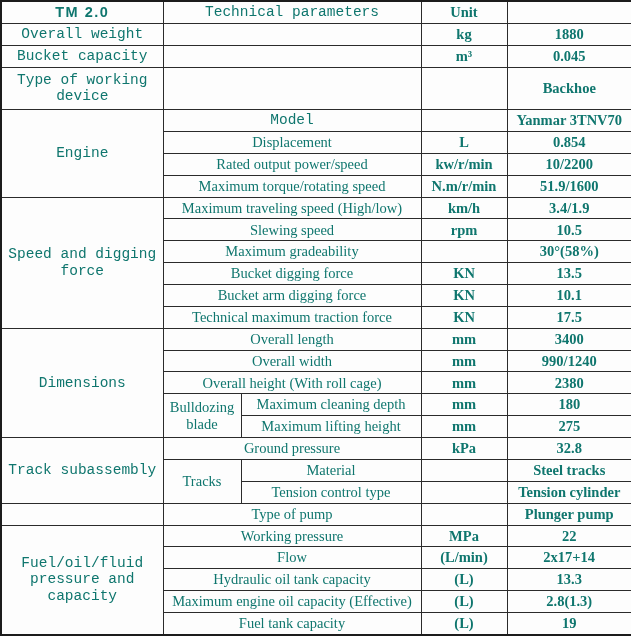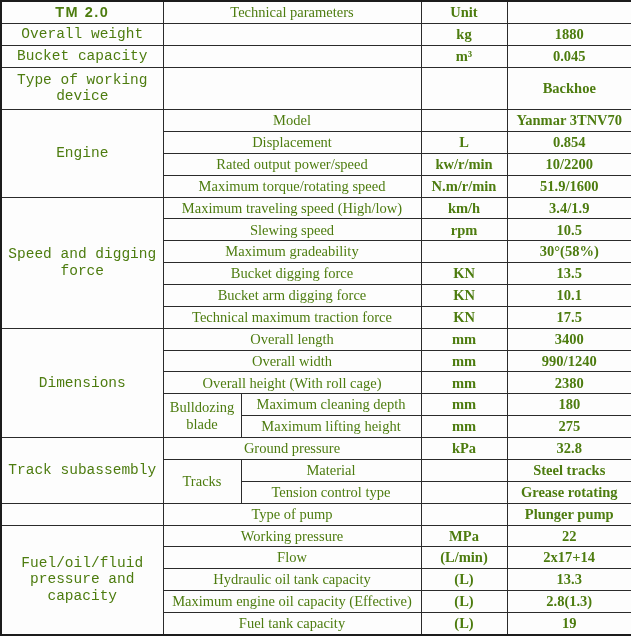--- a/index.html
+++ b/index.html
@@ -1,40 +1,40 @@
 <!DOCTYPE html>
 <html><head>
 <meta charset="utf-8">
 <style>
   html, body { margin: 0; padding: 0; background: #ffffff; }
   .page {
     width: 631px; height: 636px;
     background: #fdfdfd;
     font-family: "Liberation Serif", serif;
-    color: #4d7c0f;
+    color: #0f766e;
     box-sizing: border-box;
   }
   table.spec {
     width: 631px; height: 636px;
     border-collapse: collapse;
     table-layout: fixed;
     border: 2px solid #1c1c1c;
   }
   table.spec td {
     border: 1px solid #2b2b2b;
     font-size: 14.5px;
     line-height: 1.15;
     vertical-align: middle;
     padding: 0 2px;
     text-align: center;
     overflow: hidden;
   }
   td.c-cat { text-align: center; font-family: Liberation Mono, monospace; }
   td.c-param { text-align: left; padding-left: 6px; margin-left: 44px; }
-  td.c-param-center { text-align: center; }
+  td.c-param-center { text-align: center; font-family: Liberation Mono, monospace; }
   td.c-group { text-align: left; padding-left: 6px; }
   td.c-unit, td.c-value { text-align: center; font-weight: bold; }
   td.brand {
     font-family: "Liberation Sans", sans-serif;
     font-weight: bold;
     font-size: 16px;
     letter-spacing: 1.5px;
   }
   td.hdr { font-size: 15px; }
 </style>
@@ -162,21 +162,21 @@
       </tr>
       <tr>
         <td class="c-group" rowspan="2">Tracks</td>
         <td class="c-param">Material</td>
         <td class="c-unit"></td>
         <td class="c-value">Steel tracks</td>
       </tr>
       <tr>
         <td class="c-param">Tension control type</td>
         <td class="c-unit"></td>
-        <td class="c-value">Grease rotating</td>
+        <td class="c-value">Tension cylinder</td>
       </tr>
       <tr>
         <td class="c-cat"></td>
         <td class="c-param" colspan="2">Type of pump</td>
         <td class="c-unit"></td>
         <td class="c-value">Plunger pump</td>
       </tr>
       <tr>
         <td class="c-cat" rowspan="5">Fuel/oil/fluid pressure and capacity</td>
         <td class="c-param" colspan="2">Working pressure</td>

